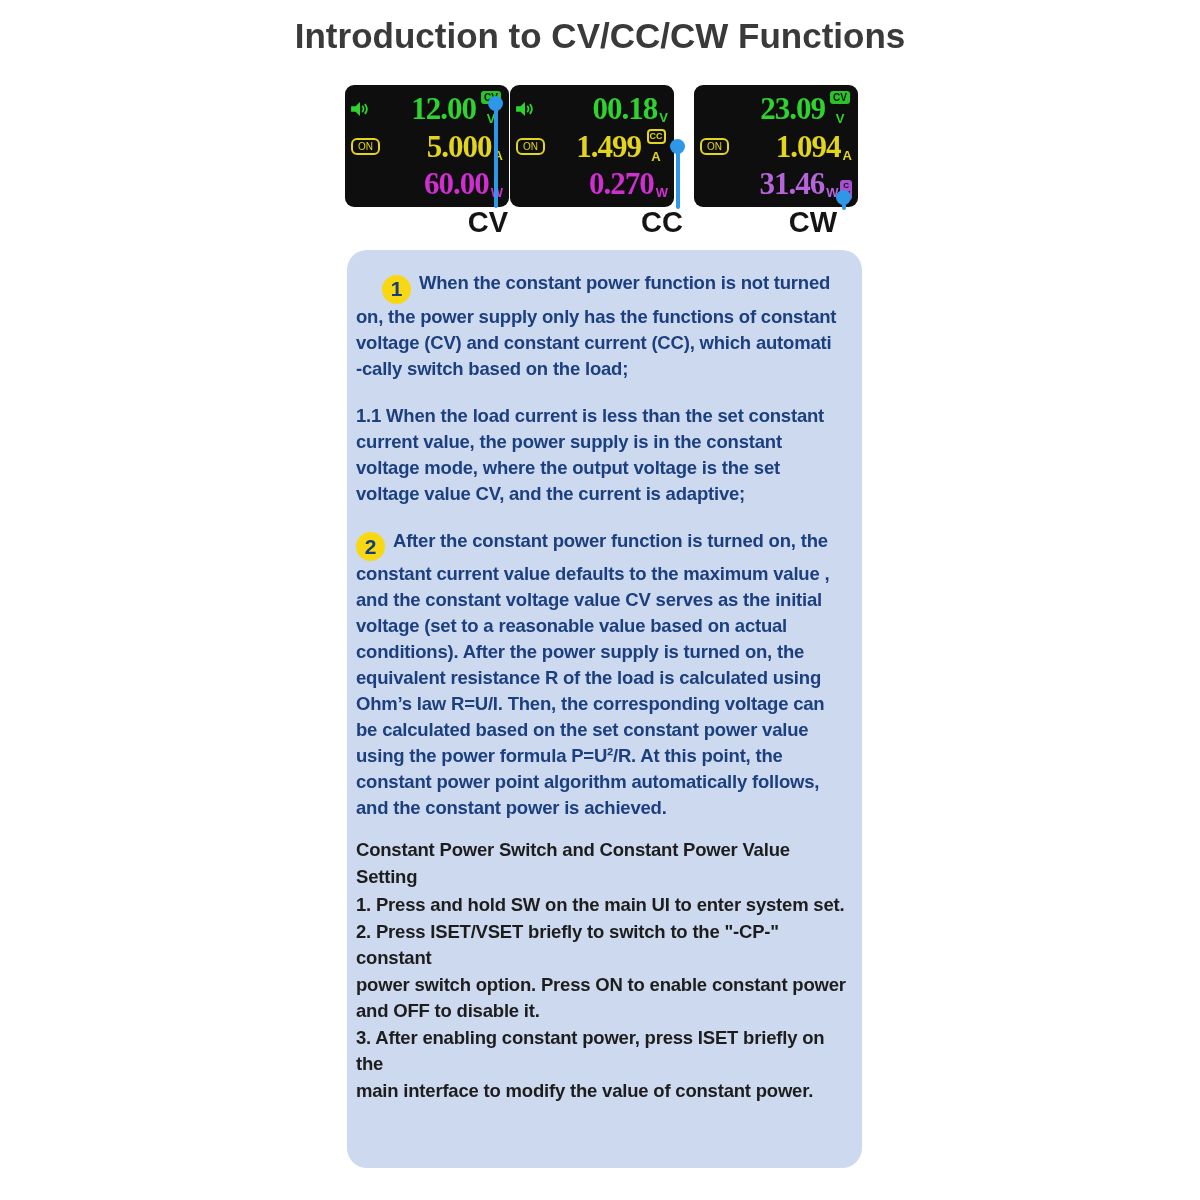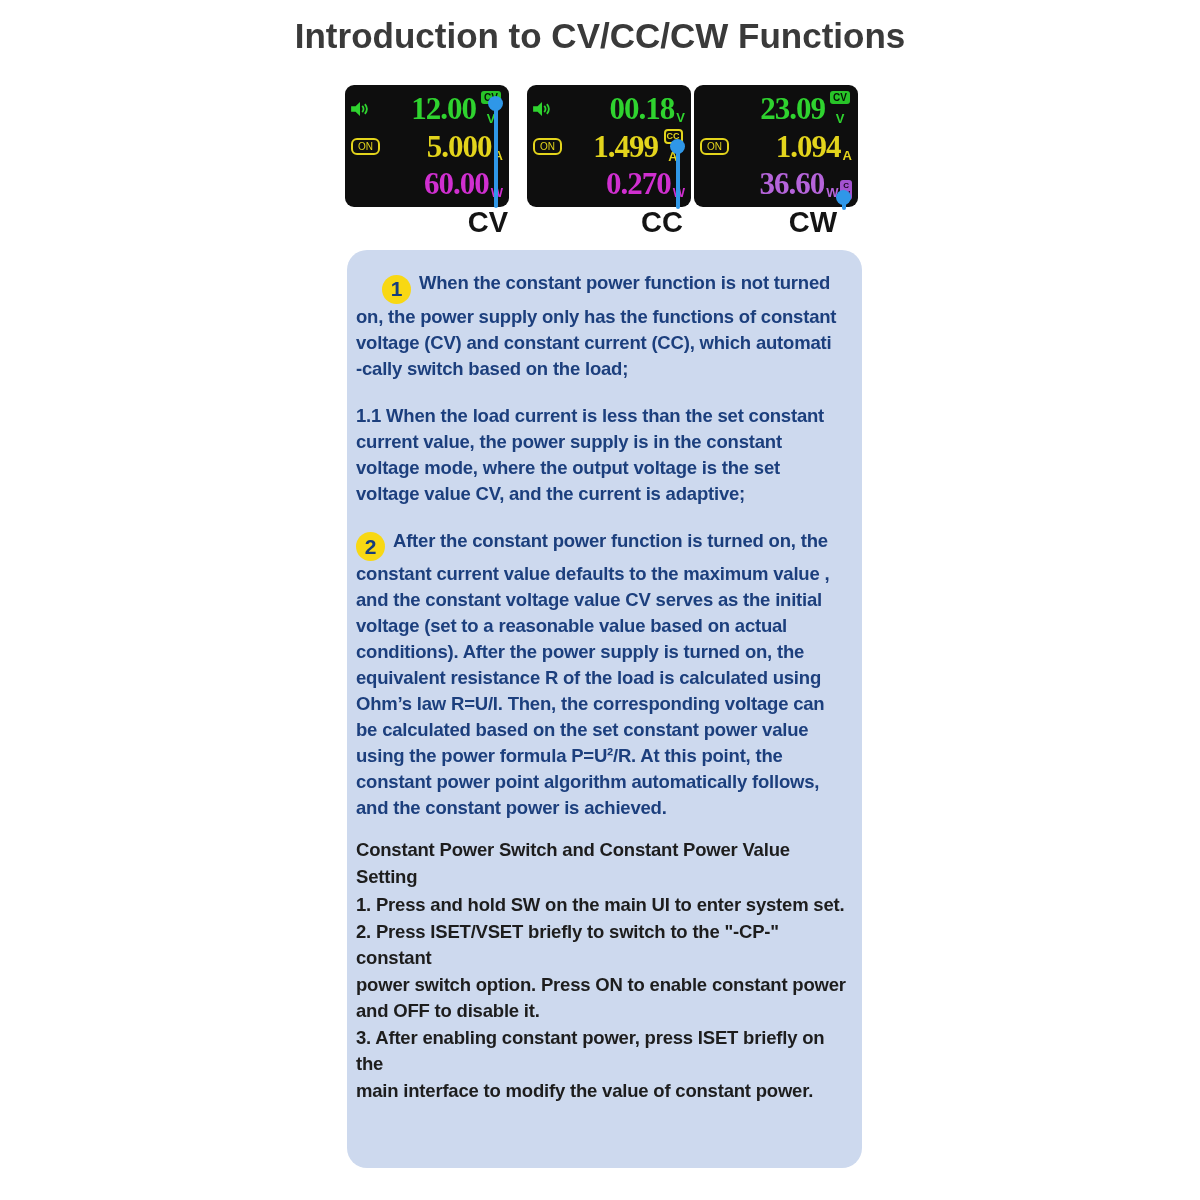--- a/index.html
+++ b/index.html
@@ -101,21 +101,21 @@
       <span class="on-badge">ON</span>
       <span class="digits y">5.000</span>
       <span class="unit y unit-bottom">A</span>
     </div>
     <div class="lcd-row">
       <span class="digits m">60.00</span>
       <span class="unit m unit-bottom">W</span>
     </div>
   </div>
 
-  <div class="lcd" style="left:527px">
+  <div class="lcd" style="left:510px">
     <div class="lcd-row">
       <span class="speaker">
         <svg width="18" height="16" viewBox="0 0 20 18">
           <polygon points="0,6 5,6 10,1 10,17 5,12 0,12" fill="#2fd32f"></polygon>
           <path d="M12.5 5.5 q3 3.5 0 7" stroke="#2fd32f" fill="none" stroke-width="2"></path>
           <path d="M15.5 3.5 q4.5 5.5 0 11" stroke="#2fd32f" fill="none" stroke-width="2"></path>
         </svg>
       </span>
       <span class="digits g">00.18</span>
       <span class="unit g unit-bottom">V</span>
@@ -141,21 +141,21 @@
         <span class="badge-solid">CV</span>
         <span class="unit g">V</span>
       </span>
     </div>
     <div class="lcd-row">
       <span class="on-badge">ON</span>
       <span class="digits y">1.094</span>
       <span class="unit y unit-bottom">A</span>
     </div>
     <div class="lcd-row">
-      <span class="digits p">36.60</span>
+      <span class="digits p">31.46</span>
       <span class="unit p unit-bottom">W</span>
       <span class="cw-badge">
         <span>C</span>
         <span>W</span>
       </span>
     </div>
   </div>
 
   <div class="dot" style="left:488px;top:96px"></div>
   <div class="vline" style="left:494px;top:108px;height:100px"></div>

